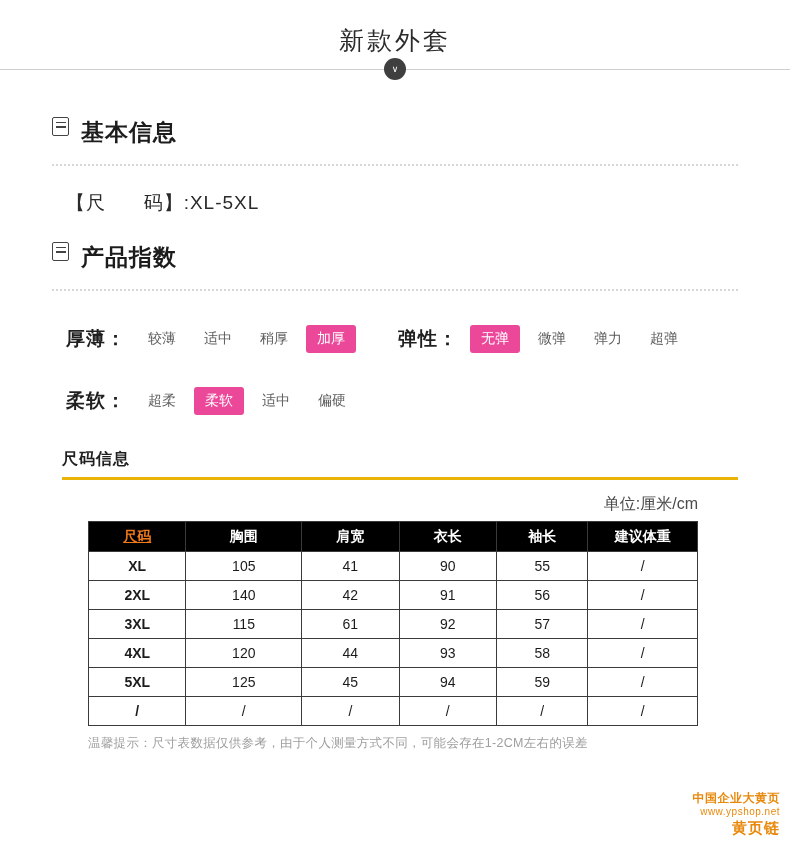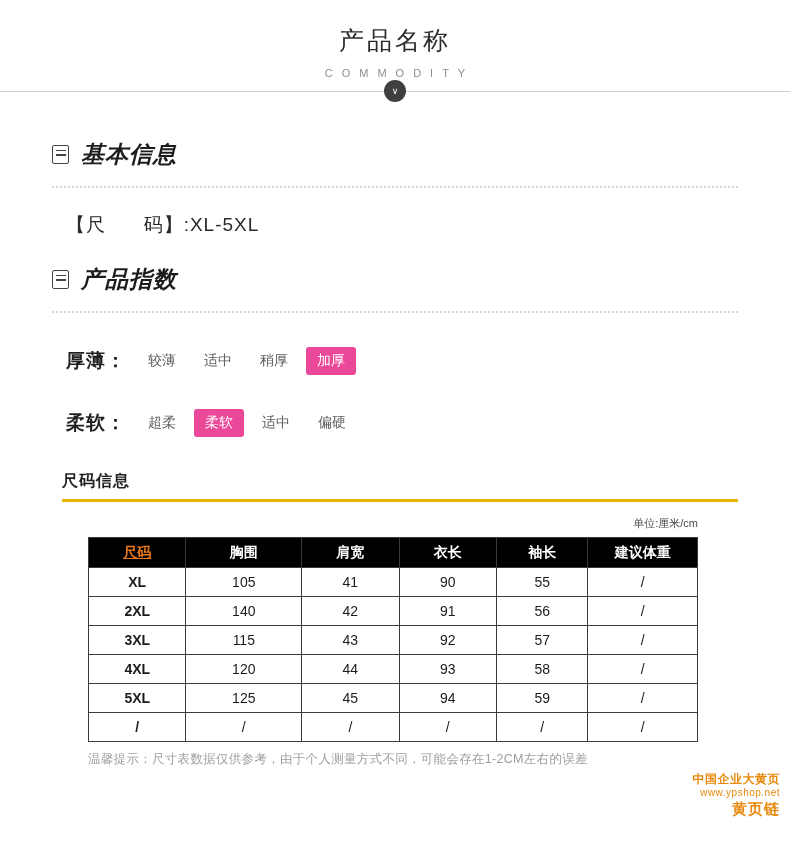--- a/index.html
+++ b/index.html
@@ -62,23 +62,21 @@
     line-height: 22px;
     text-align: center;
   }
 
   
   .section {
     padding: 0 52px;
   }
   .sec-head {
     display: flex;
-    align-items: center;
     margin-top: 26px;
-    font-style: italic;
   }
   .sec-icon {
     width: 15px;
     height: 17px;
     border: 1.6px solid #444;
     border-radius: 2px;
     position: relative;
     margin-right: 12px;
     flex: 0 0 auto;
   }
@@ -163,21 +161,21 @@
     position: relative;
   }
   .size-head-title {
     font-size: 16px;
     font-weight: bold;
     color: #1f1f1f;
     letter-spacing: 1px;
   }
   .unit-line {
     text-align: right;
-    font-size: 11px;
+    font-size: 16px;
     color: #4a4a4a;
     margin: 14px 92px 6px 0;
   }
 
   
   .table-wrap {
     margin: 0 92px 0 88px;
   }
   table.size-table {
     width: 100%;
@@ -210,21 +208,21 @@
     margin: 9px 88px 0 88px;
     font-size: 12.5px;
     color: #9e9e9e;
     letter-spacing: 0.3px;
   }
 
   
   .watermark {
     position: absolute;
     right: 10px;
-    bottom: 39px;
+    bottom: 20px;
     text-align: right;
     line-height: 1.25;
   }
   .wm-top {
     font-size: 12px;
     color: #e8890c;
     font-weight: bold;
     letter-spacing: 0.5px;
   }
   .wm-mid {
@@ -237,22 +235,21 @@
     color: #e8890c;
     font-weight: bold;
     letter-spacing: 1px;
     margin-top: 1px;
   }
 </style>
 </head>
 <body>
 
 <div class="header">
-  <h1 class="header-title">产品名称</h1>
-  <div class="header-sub">COMMODITY</div>
+  <h1 class="header-title">新款外套</h1>
   <div class="header-rule-wrap">
     <div class="header-rule"></div>
     <div class="header-badge">∨</div>
   </div>
 </div>
 
 <div class="section">
   <div class="sec-head">
     <span class="sec-icon"></span>
     <span class="sec-title">基本信息</span>
@@ -273,20 +270,27 @@
 
   <div class="index-block">
 
     <div class="index-row">
       <div class="index-group">
         <span class="index-label">厚薄：</span>
         <span class="opt">较薄</span>
         <span class="opt">适中</span>
         <span class="opt">稍厚</span>
         <span class="opt active">加厚</span>
+      </div>
+      <div class="index-group second">
+        <span class="index-label">弹性：</span>
+        <span class="opt active">无弹</span>
+        <span class="opt">微弹</span>
+        <span class="opt">弹力</span>
+        <span class="opt">超弹</span>
       </div>
     </div>
 
     <div class="index-row">
       <div class="index-group">
         <span class="index-label">柔软：</span>
         <span class="opt">超柔</span>
         <span class="opt active">柔软</span>
         <span class="opt">适中</span>
         <span class="opt">偏硬</span>
@@ -335,21 +339,21 @@
         <td class="first-col">2XL</td>
         <td>140</td>
         <td>42</td>
         <td>91</td>
         <td>56</td>
         <td>/</td>
       </tr>
       <tr>
         <td class="first-col">3XL</td>
         <td>115</td>
-        <td>43</td>
+        <td>61</td>
         <td>92</td>
         <td>57</td>
         <td>/</td>
       </tr>
       <tr>
         <td class="first-col">4XL</td>
         <td>120</td>
         <td>44</td>
         <td>93</td>
         <td>58</td>

